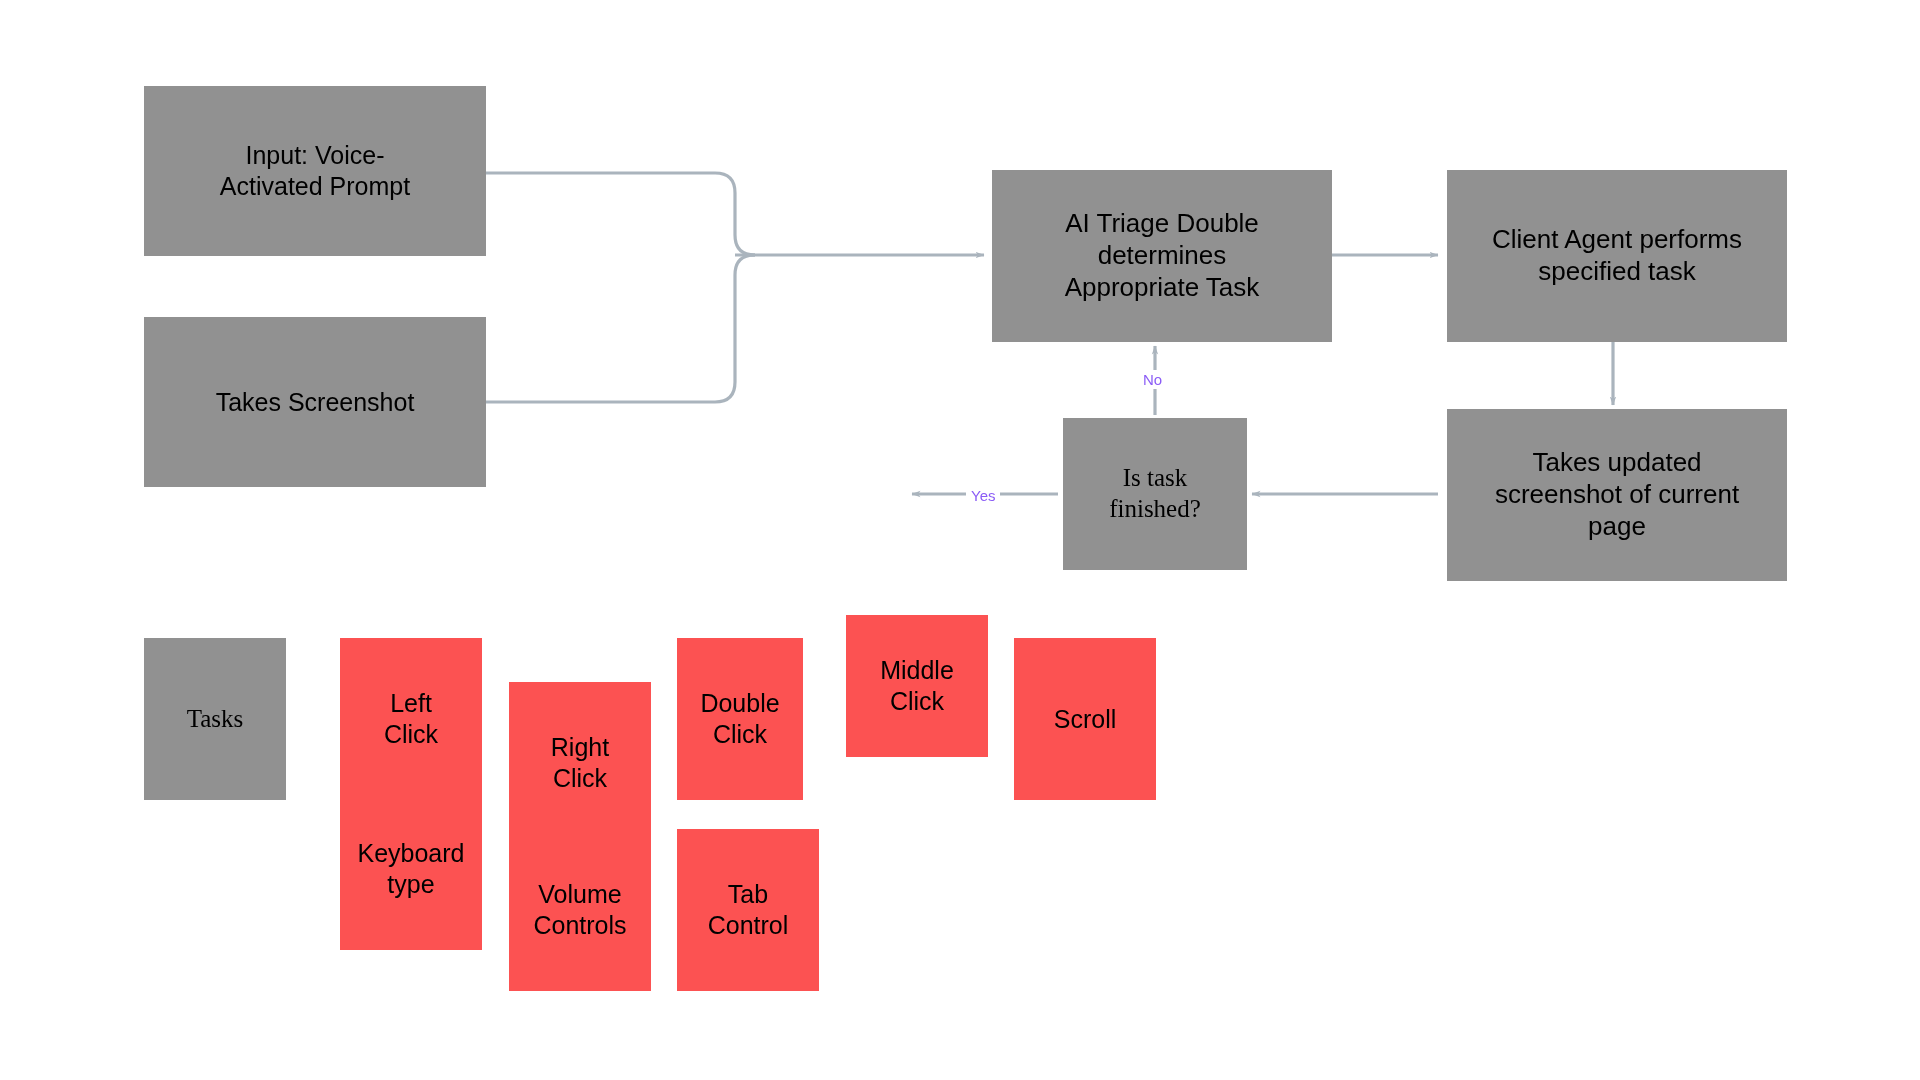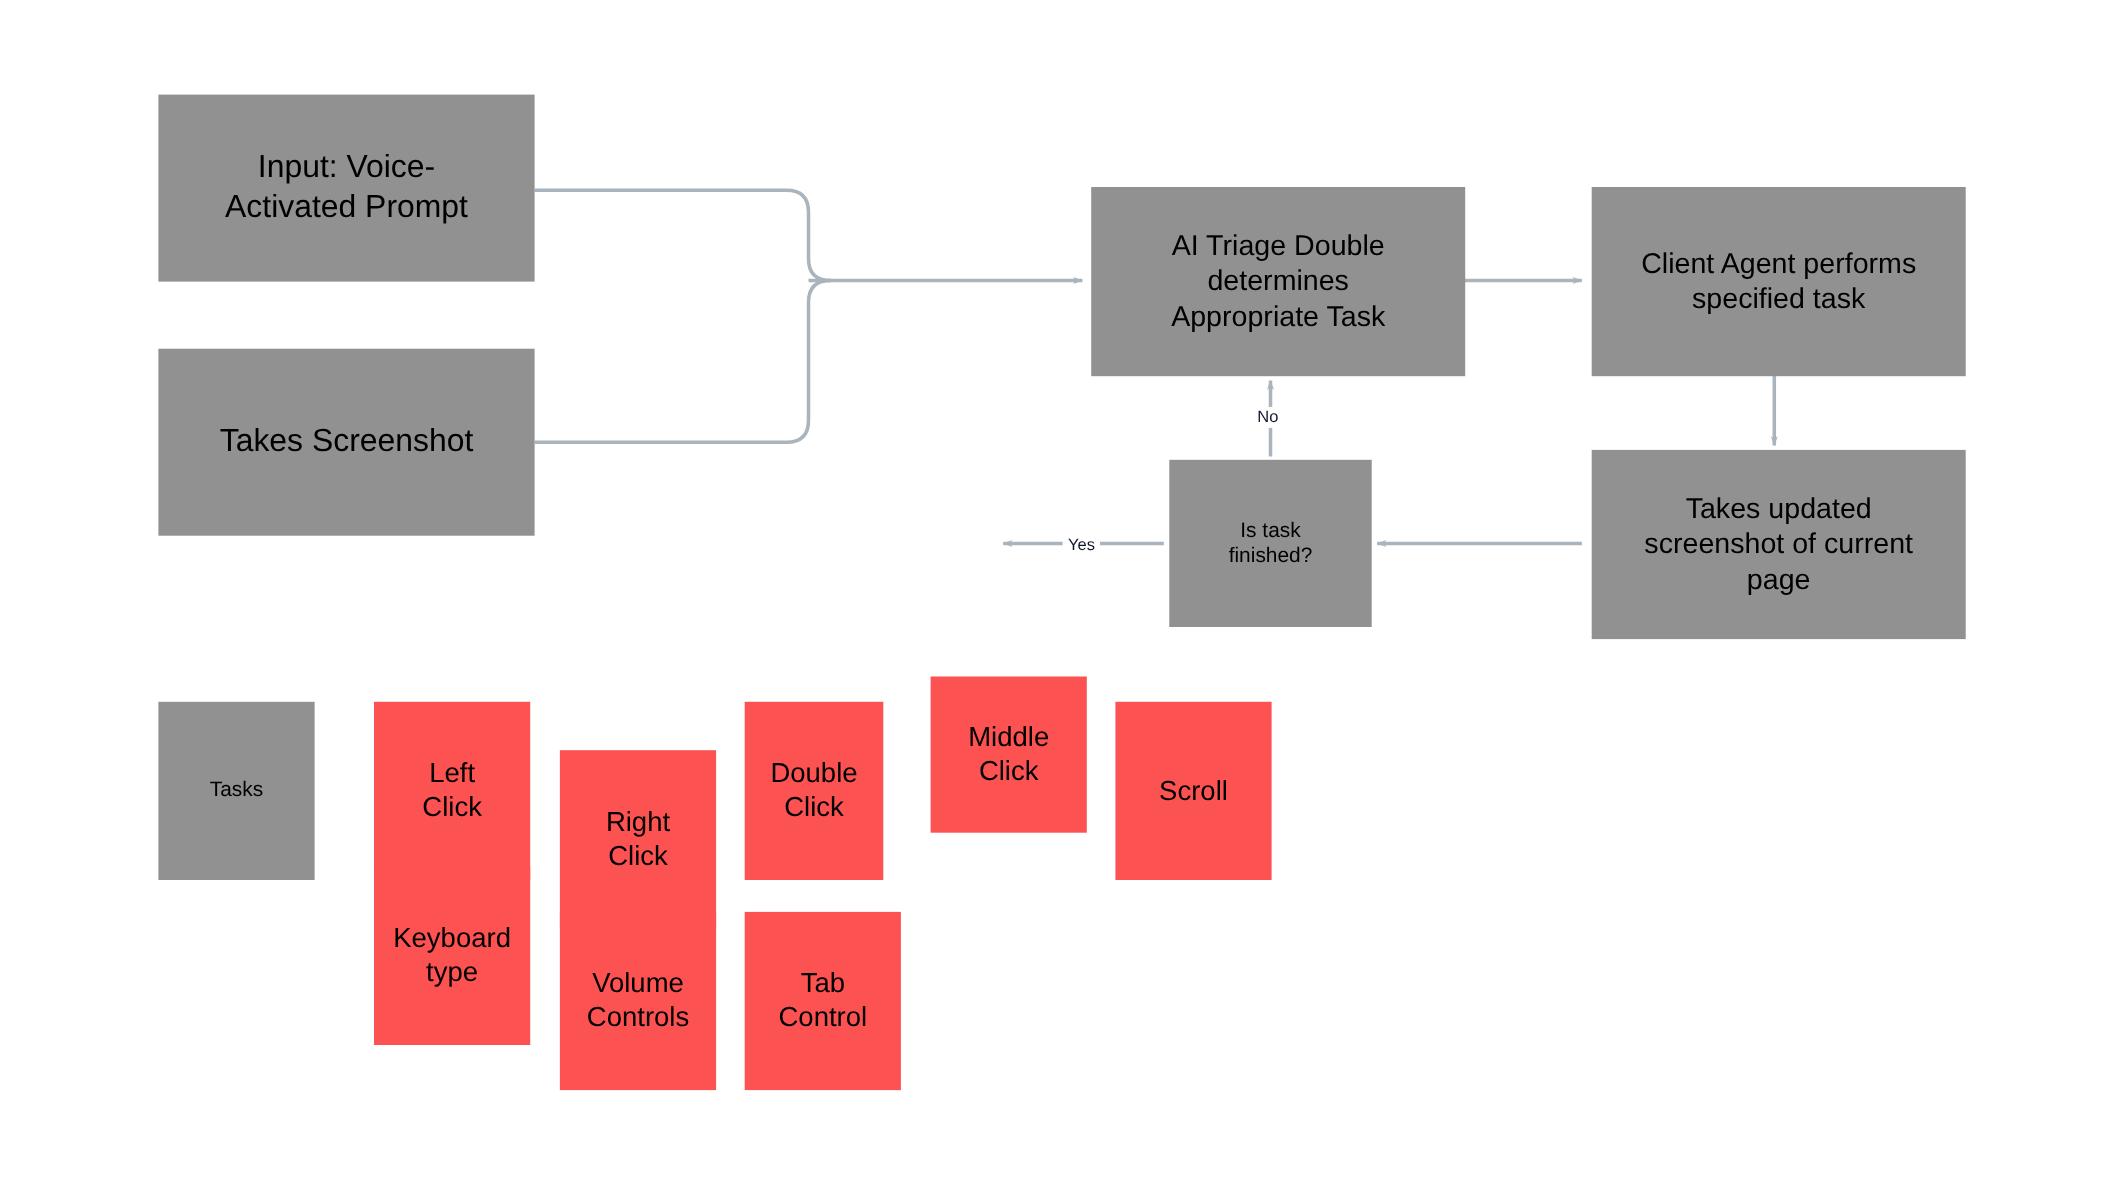--- a/index.html
+++ b/index.html
@@ -37,29 +37,29 @@
     justify-content: center;
     text-align: center;
     color: #000000;
     line-height: 1.23;
     white-space: pre-line;
     padding: 2px 6px;
   }
   .node.gray  { background: #919191; }
   .node.red   { background: #fc5252; }
 
-  .lbl-xl { font-size: 29px; }
+  .lbl-xl { font-size: 25px; }
   .lbl-lg { font-size: 26px; }
   .lbl-md { font-size: 25px; }
-  .lbl-sm { font-size: 19px; }
+  .lbl-sm { font-size: 25px; font-family: Liberation Serif, serif; }
 
   .edge-label {
     position: absolute;
     font-size: 15px;
-    color: #0f172a;
+    color: #8b5cf6;
     background: #ffffff;
     text-align: center;
     line-height: 1;
     padding: 2px 5px;
     white-space: nowrap;
   }
 </style>
 </head>
 <body>
 

